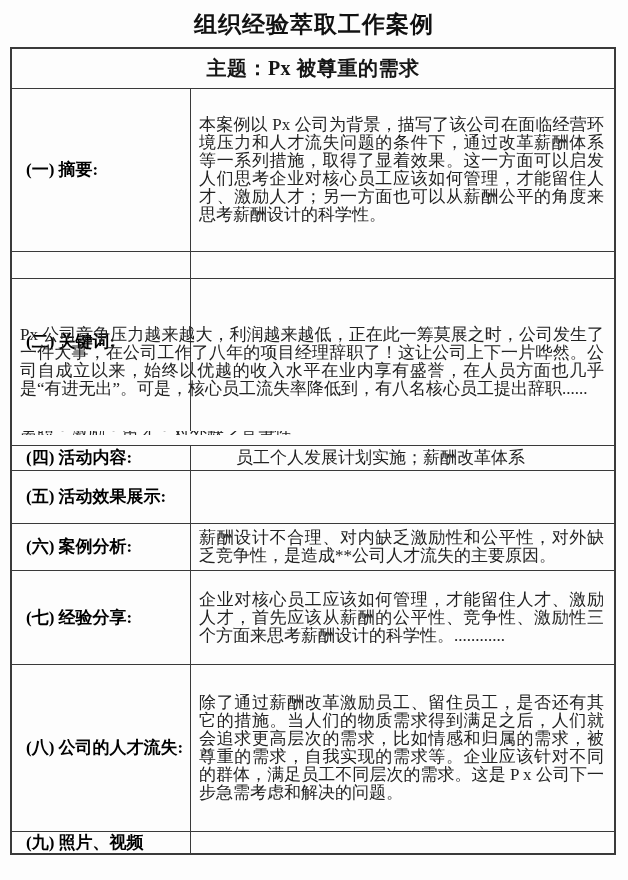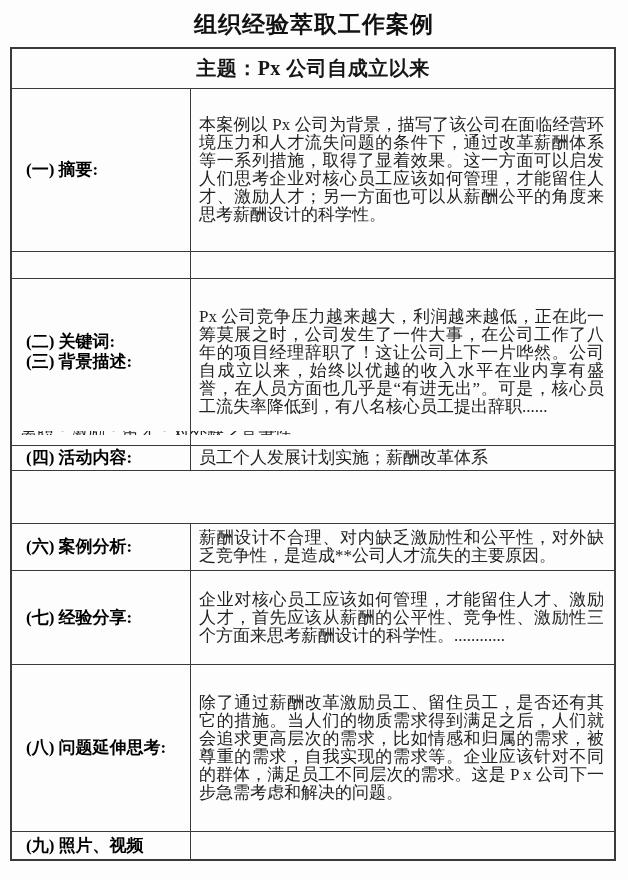--- a/index.html
+++ b/index.html
@@ -53,84 +53,84 @@
   }
   .cell-content > div {
     white-space:pre-line;
     text-align:justify;
     width:100%;
   }
   
   .h163 { height:163px; }
   .h27  { height:27px;flex-direction:column;  }
   .h167 { height:167px; }
-  .h25  { height:25px;  }
+  .h25  { height:25px;gap:37px;  }
   .h53  { height:53px;  }
   .h47  { height:47px;  }
   .h94  { height:94px;  }
-  .h27b { height:28px;  }
+  .h27b { height:22px;  }
 </style>
 </head>
 <body>
 
 <div class="page">
 
   <div class="doc-title">组织经验萃取工作案例</div>
 
   <div class="case-table">
 
-    <div class="theme-row" style="border-top:none;">主题：Px 公司自成立以来</div>
+    <div class="theme-row" style="border-top:none;">主题：Px 被尊重的需求</div>
 
     <div class="row h163">
       <div class="cell-label">(一) 摘要:</div>
       <div class="cell-content">
           <div>本案例以 Px 公司为背景，描写了该公司在面临经营环境压力和人才流失问题的条件下，通过改革薪酬体系等一系列措施，取得了显着效果。这一方面可以启发人们思考企业对核心员工应该如何管理，才能留住人才、激励人才；另一方面也可以从薪酬公平的角度来思考薪酬设计的科学性。</div>
         </div>
     </div>
 
     <div class="row h27">
       <div class="cell-label">(二) 关键词:</div>
       <div class="cell-content">
           <div>离职；激励；留才；对外缺乏竞争性</div>
         </div>
     </div>
 
     <div class="row h167">
-      <div class="cell-label">(三) 背景描述:</div>
       <div class="cell-content">
           <div>Px 公司竞争压力越来越大，利润越来越低，正在此一筹莫展之时，公司发生了一件大事，在公司工作了八年的项目经理辞职了！这让公司上下一片哗然。公司自成立以来，始终以优越的收入水平在业内享有盛誉，在人员方面也几乎是“有进无出”。可是，核心员工流失率降低到，有八名核心员工提出辞职......</div>
         </div>
     </div>
 
     <div class="row h25">
       <div class="cell-label">(四) 活动内容:</div>
       <div class="cell-content">
           <div>员工个人发展计划实施；薪酬改革体系</div>
         </div>
     </div>
 
     <div class="row h53">
+      <div class="cell-label">(五) 活动效果展示:</div>
     </div>
 
     <div class="row h47">
       <div class="cell-label">(六) 案例分析:</div>
       <div class="cell-content">
           <div>薪酬设计不合理、对内缺乏激励性和公平性，对外缺乏竞争性，是造成**公司人才流失的主要原因。</div>
         </div>
     </div>
 
     <div class="row h94">
       <div class="cell-label">(七) 经验分享:</div>
       <div class="cell-content">
           <div>企业对核心员工应该如何管理，才能留住人才、激励人才，首先应该从薪酬的公平性、竞争性、激励性三个方面来思考薪酬设计的科学性。............</div>
         </div>
     </div>
 
     <div class="row h167">
-      <div class="cell-label">(八) 问题延伸思考:</div>
+      <div class="cell-label">(八) 公司的人才流失:</div>
       <div class="cell-content">
           <div>除了通过薪酬改革激励员工、留住员工，是否还有其它的措施。当人们的物质需求得到满足之后，人们就会追求更高层次的需求，比如情感和归属的需求，被尊重的需求，自我实现的需求等。企业应该针对不同的群体，满足员工不同层次的需求。这是 P x 公司下一步急需考虑和解决的问题。</div>
         </div>
     </div>
 
     <div class="row h27b">
       <div class="cell-label">(九) 照片、视频</div>
       <div class="cell-content">
           <div></div>
         </div>

